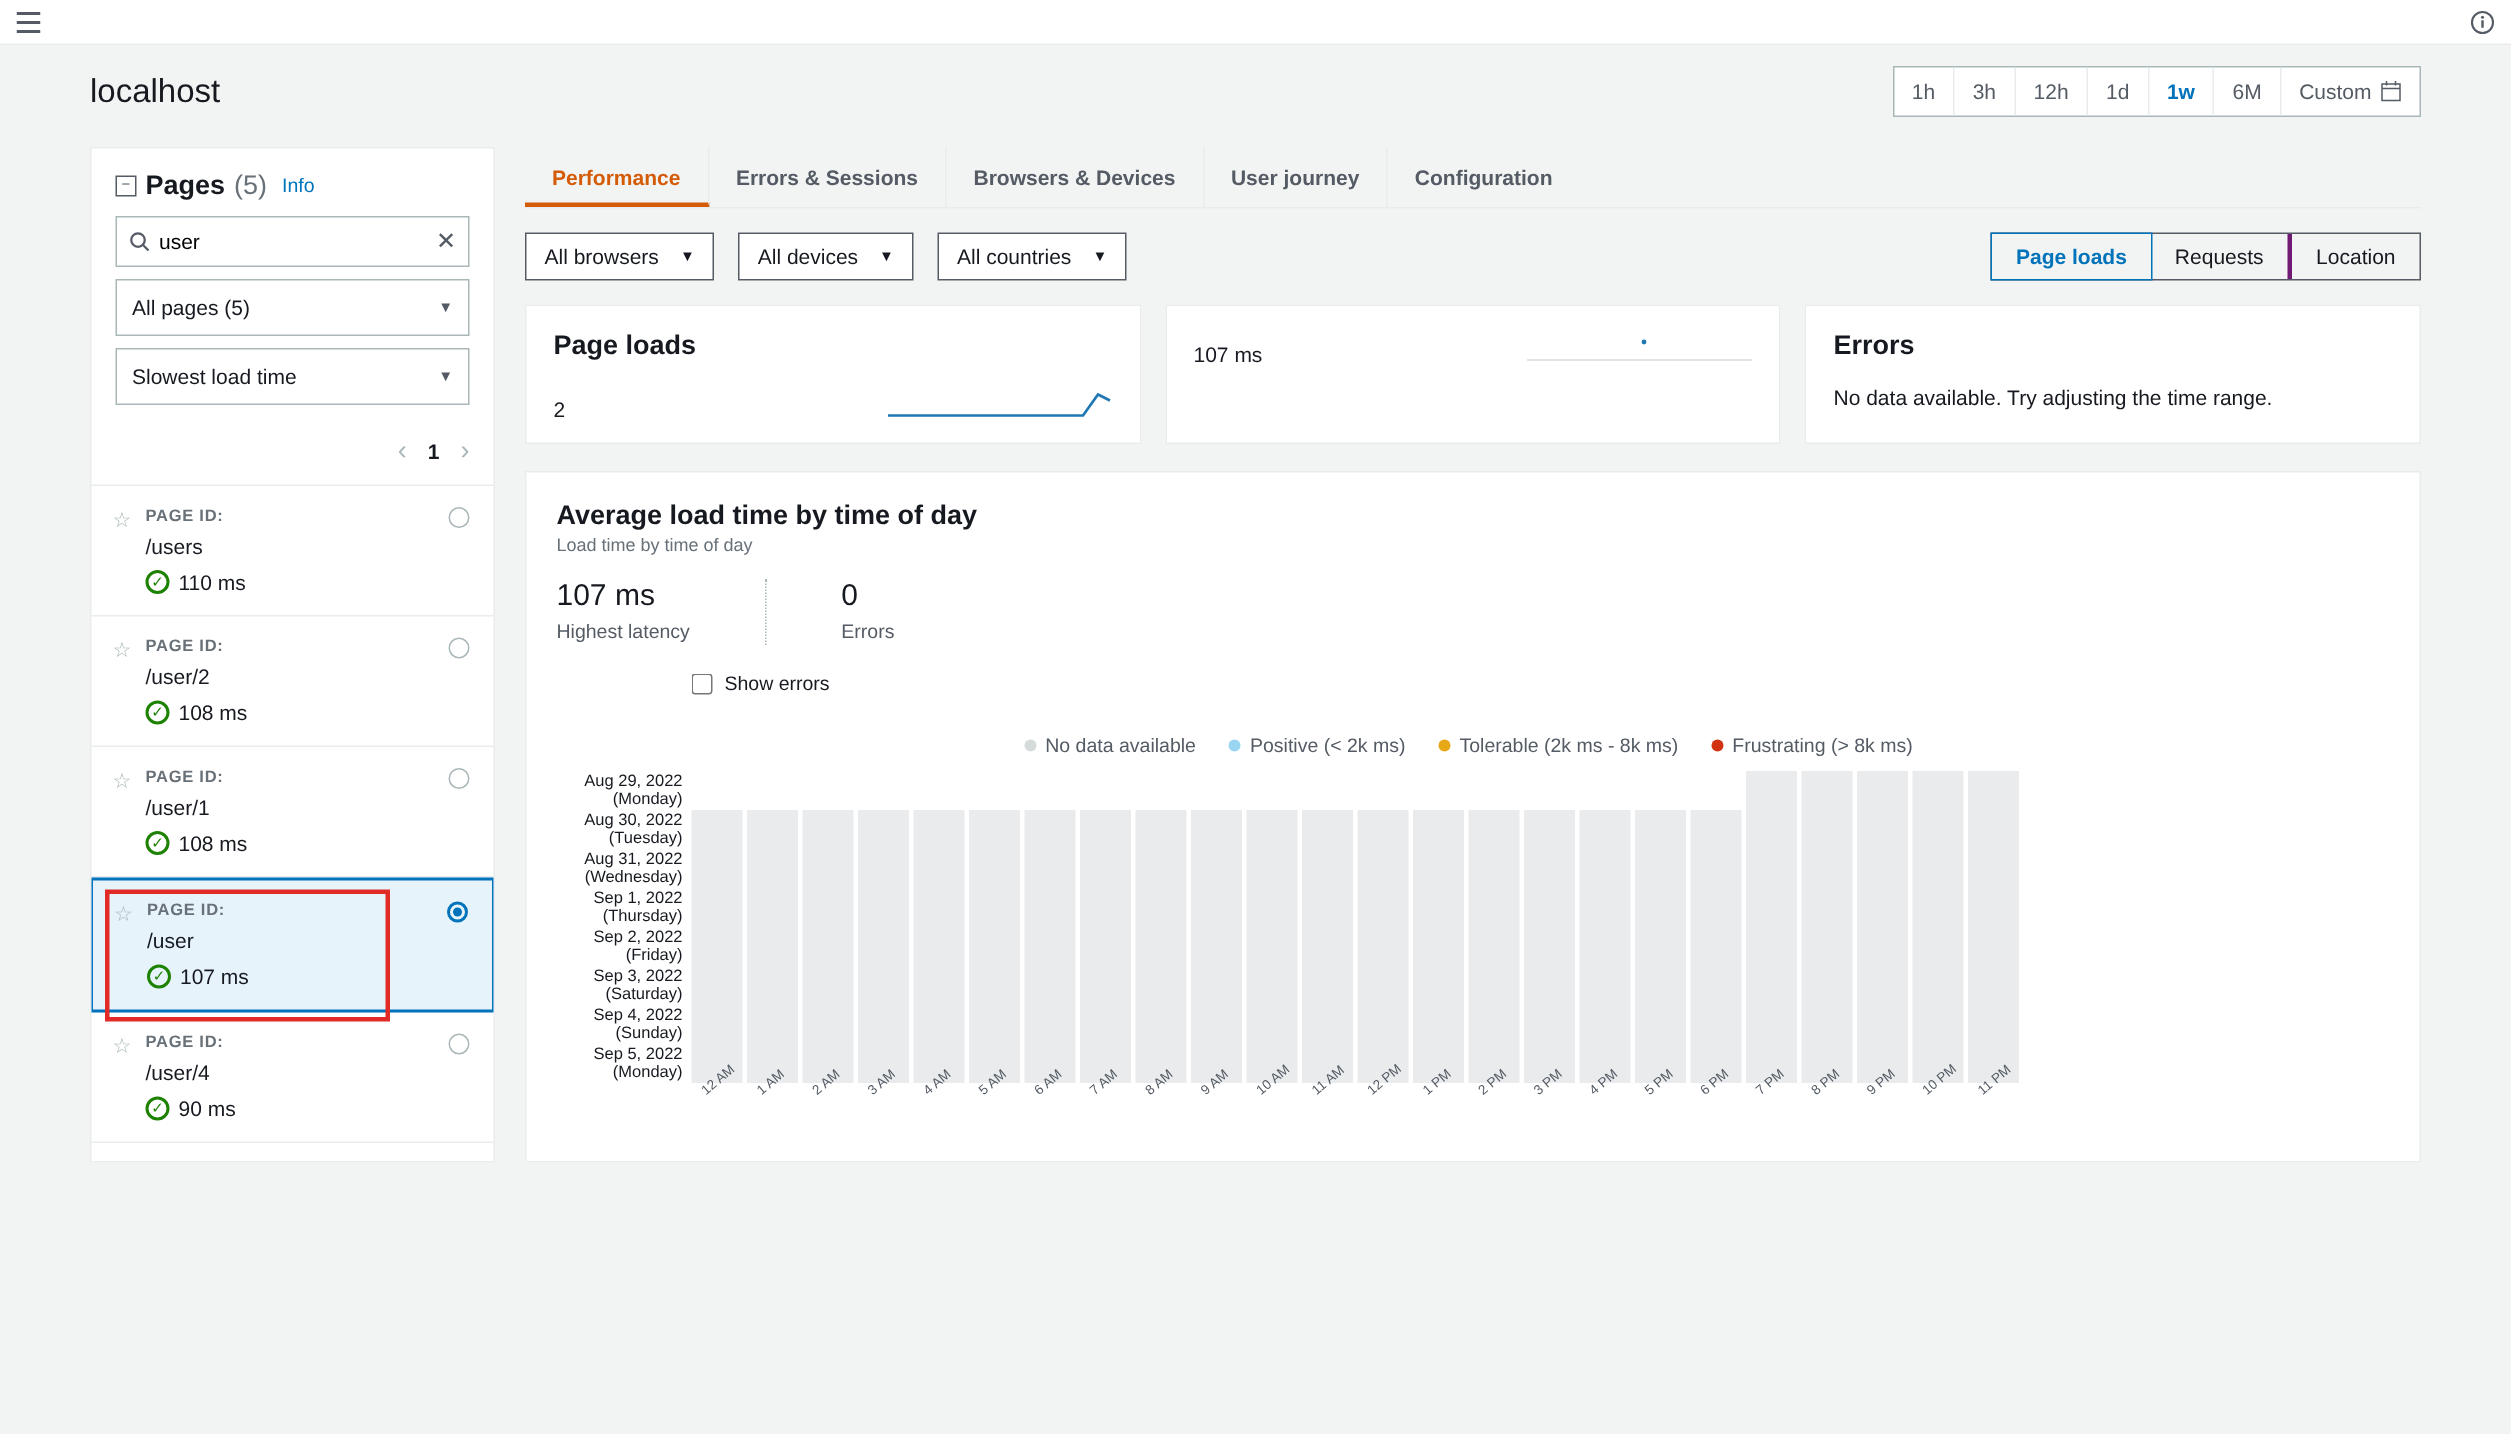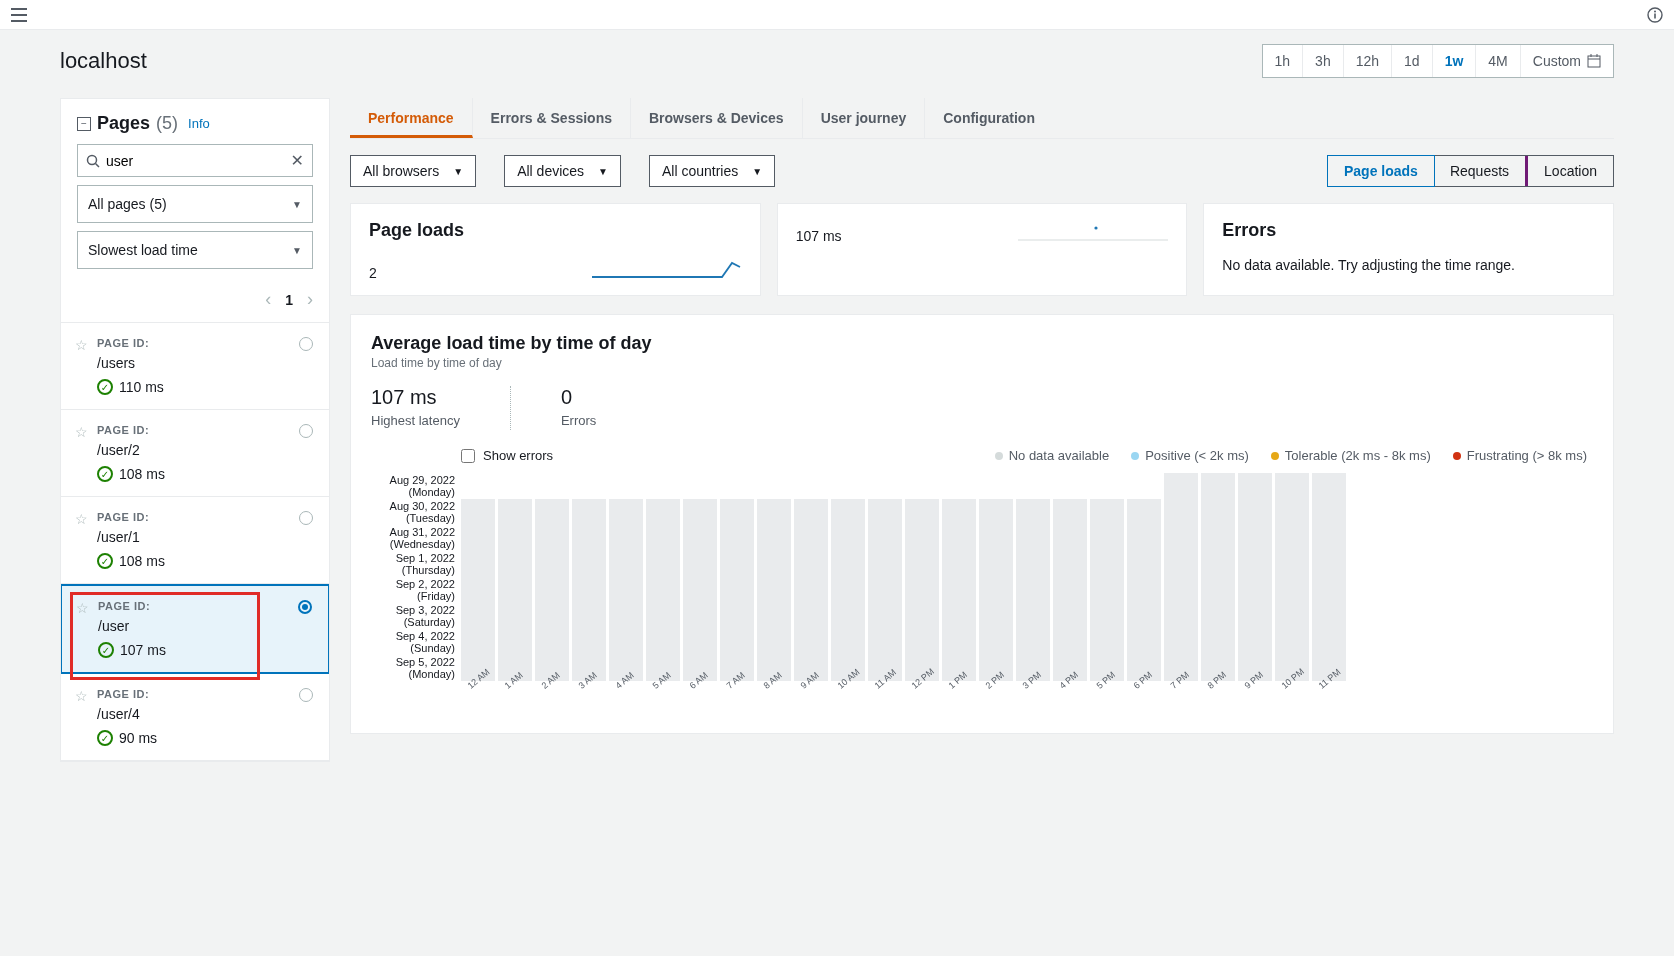--- a/index.html
+++ b/index.html
@@ -41,42 +41,42 @@
   .pi-path { margin-top:6px; margin-left:20px; font-size:14px;}
   .pi-metric { margin-top:8px; margin-left:20px; display:flex; align-items:center; gap:6px; font-size:14px;}
   .ok-circle{ width:16px;height:16px; border:2px solid #1d8102; border-radius:50%; display:inline-flex; align-items:center; justify-content:center; color:#1d8102; font-size:10px;}
   .highlight-box { position:absolute; border:3px solid #e02b27; top:6px; left:8px; width:190px; height:88px; pointer-events:none;}
   .main { flex:1; }
   .tabs { display:flex; border-bottom:1px solid #e9ebed; gap:0;}
   .tab { padding:12px 18px; color:#545b64; cursor:pointer; font-weight:700; border-right:1px solid #e9ebed;}
   .tab:last-child{border-right:none;}
   .tab.active { color:#d45b07; border-bottom:3px solid #d45b07; padding-bottom:9px;}
   .filters-row { display:flex; justify-content:space-between; padding:16px 0;}
-  .filters-left { display:flex; gap:28px;justify-content:center;}
+  .filters-left { display:flex; gap:16px;justify-content:center;}
   .fselect { border:1px solid #545b64; background:#fff; padding:7px 12px; display:flex; align-items:center; gap:14px; cursor:pointer;}
   .fselect .caret{font-size:10px;}
   .toggle-group { display:flex; border:1px solid #545b64;}
   .toggle-group .tg-btn{ padding:7px 16px; border-right:3px solid #701a75; cursor:pointer;}
   .toggle-group .tg-btn:last-child{border-right:none;}
   .toggle-group .tg-btn.active{ color:#0073bb; font-weight:700; border:1px solid #0073bb; margin:-1px;}
   .metrics-row { display:flex; gap:16px;}
   .metric-card { flex:1; background:#fff; border:1px solid #e9ebed; padding:16px 18px 14px 18px; min-height:92px;}
   .metric-card h3{ font-size:18px; font-weight:700; margin-bottom:16px;}
   .metric-card .mc-body{ display:flex; align-items:flex-end; justify-content:space-between;}
   .mc-value{ font-size:14px;}
   .sparkline { width:150px; height:24px;}
   .errors-text{ font-size:14px; color:#16191f;}
   .heatmap-section { background:#fff; border:1px solid #e9ebed; margin-top:18px; padding:18px 20px 20px 20px;}
   .hm-title { font-size:18px; font-weight:700;}
   .hm-sub { font-size:12px; color:#687078; margin-top:2px;}
   .hm-stats { display:flex; gap:50px; margin-top:16px; align-items:flex-start;}
   .hm-stat .big{ font-size:20px; font-weight:400;}
   .hm-stat .lbl{ font-size:13px; color:#545b64; margin-top:4px;}
   .hm-divider{ width:1px; border-left:1px dotted #aab7b8; height:44px;}
-  .hm-controls { display:flex; align-items:center; gap:26px; margin-top:18px; font-size:13px; justify-content:flex-end; padding-right:6px;}
+  .hm-controls { display:flex; align-items:center; gap:26px; margin-top:18px; font-size:13px; justify-content:flex-end; padding-right:6px;flex-direction:column;}
   .legend-item{ display:flex; align-items:center; gap:6px; color:#545b64;}
   .legend-dot{ width:8px;height:8px;border-radius:50%;}
   .show-errors{ display:flex; align-items:center; gap:8px; margin-right:auto; margin-left:90px;}
   .show-errors input{ width:14px; height:14px;}
   .heatmap { margin-top:10px;}
   .hm-row { display:flex; align-items:flex-end; }
   .hm-row-label { width:90px; font-size:11px; text-align:right; line-height:1.15; color:#16191f; padding-right:6px;}
   .hm-cells { display:flex; gap:3px;}
   .hm-cell { width:34px; height:26px; background:#fff;}
   .hm-cell.filled{ background:#9ad6f2;}
@@ -106,21 +106,21 @@
 
 <div class="page-wrap">
   <div class="header-row">
     <div class="app-title">localhost</div>
     <div class="time-range" id="time-range">
         <div class="tr-btn">1h</div>
         <div class="tr-btn">3h</div>
         <div class="tr-btn">12h</div>
         <div class="tr-btn">1d</div>
         <div class="tr-btn active">1w</div>
-        <div class="tr-btn">4M</div>
+        <div class="tr-btn">6M</div>
         <div class="tr-btn">Custom<span>
             <svg width="14" height="14" viewBox="0 0 14 14">
               <rect x="1" y="2" width="12" height="11" stroke="#545b64" fill="none"></rect>
               <line x1="1" y1="5" x2="13" y2="5" stroke="#545b64"></line>
               <line x1="4" y1="0" x2="4" y2="3" stroke="#545b64"></line>
               <line x1="10" y1="0" x2="10" y2="3" stroke="#545b64"></line>
             </svg>
           </span></div>
       </div>
   </div>

